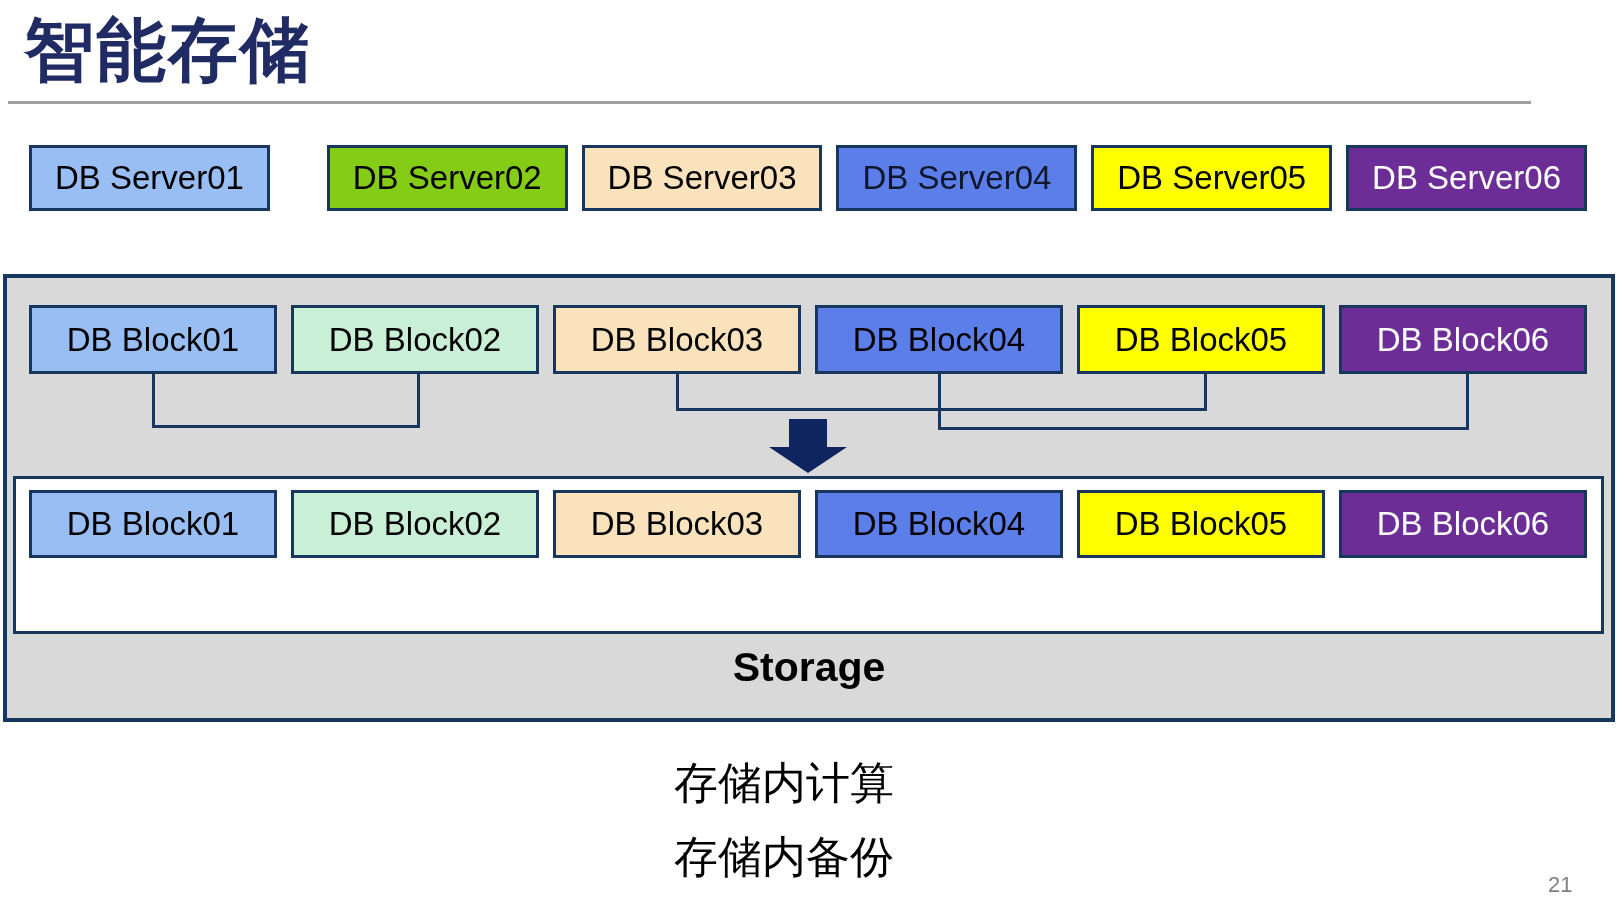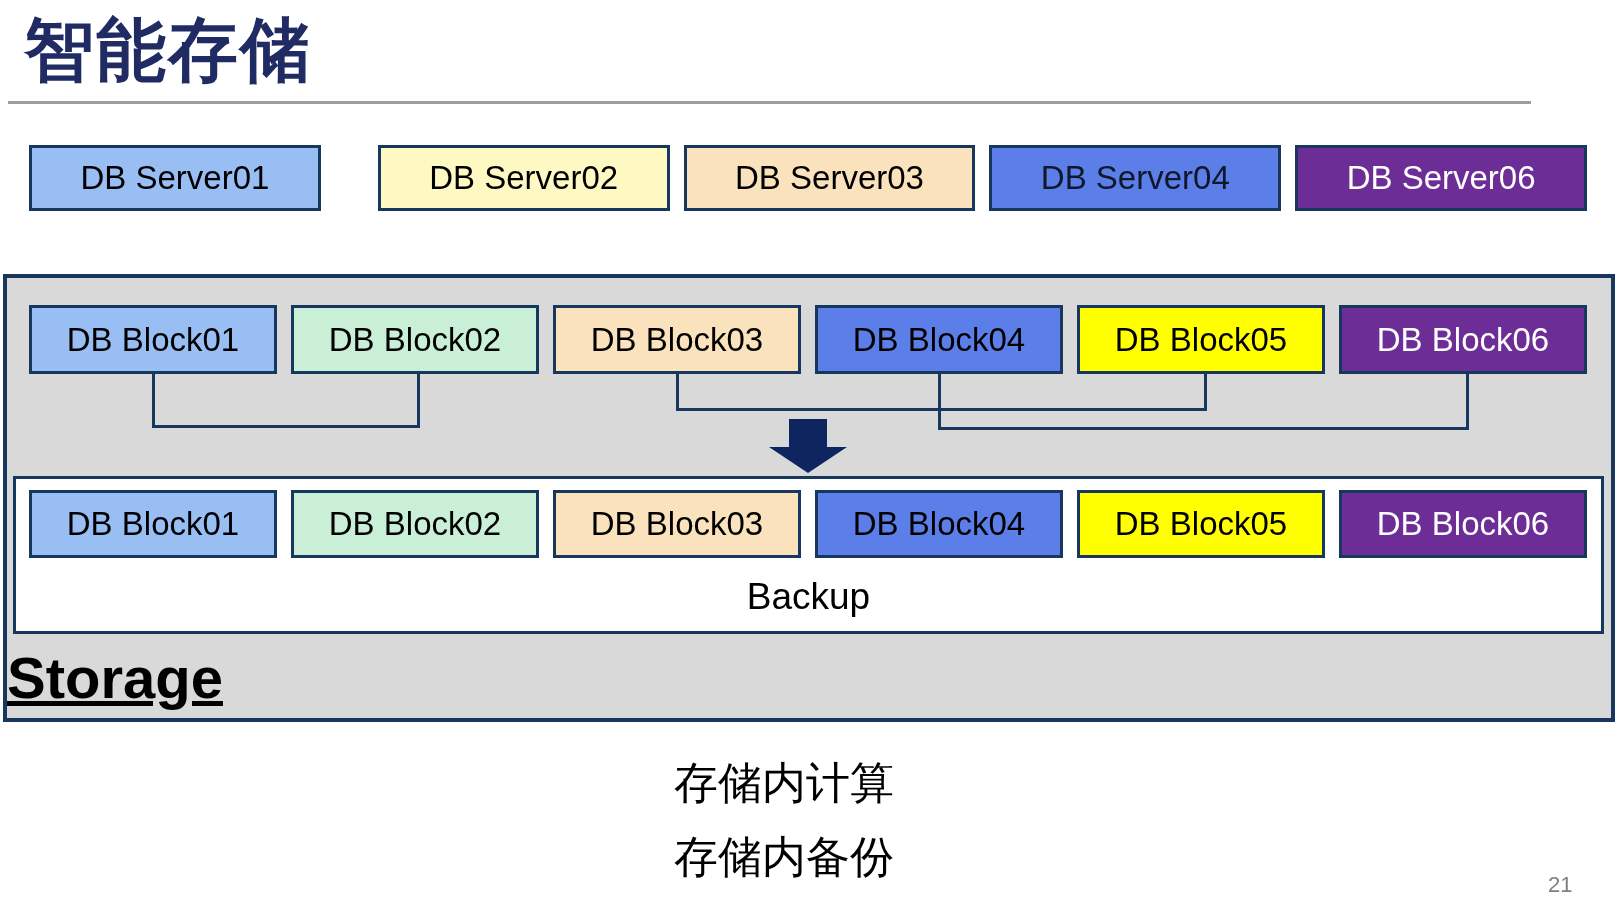--- a/index.html
+++ b/index.html
@@ -50,45 +50,46 @@
   .backup-box{
     position:absolute;left:6px;top:198px;width:1591px;height:158px;
     background:#ffffff;border:3px solid var(--navy,#17375E);box-sizing:border-box;
   }
   .row-blocks-bottom{left:13px;top:11px;width:1558px;height:68px;}
   .backup-label{
     position:absolute;left:0;top:97px;width:100%;text-align:center;
     font-size:37px;color:#000;
   }
   .storage-label{
-    position:absolute;left:0;top:366px;width:100%;text-align:left;
-    font-size:58px;font-weight:bold;color:#000;text-decoration:underline;
+    position:absolute;left:0;top:366px;width:100%;text-align:center;
+    font-size:41px;font-weight:bold;color:#000;
   }
   .caption{
     position:absolute;left:674px;top:746px;
     font-size:44px;line-height:74px;color:#000;white-space:nowrap;
   }
   .page-number{
     position:absolute;left:1548px;top:872px;width:46px;
     font-size:22px;color:var(--page-color,#808080);
   }
 </style>
 </head>
 <body>
 
 <div class="slide">
 
   <div class="title">智能存储</div>
   <div class="title-rule"></div>
 
   <div class="shape-row row-servers">
       <div class="shape-box" style="background: rgb(152, 190, 244); color: rgb(0, 0, 0);">DB Server01</div>
-      <div class="shape-box" style="background: #fef9c3; color: rgb(0, 0, 0); margin-left: 43px;">DB Server02</div>
+      <div class="shape-box" style="background: #84cc16; color: rgb(0, 0, 0); margin-left: 43px;">DB Server02</div>
       <div class="shape-box" style="background: rgb(249, 226, 188); color: rgb(0, 0, 0);">DB Server03</div>
       <div class="shape-box" style="background: rgb(92, 126, 233); color: #0f172a;">DB Server04</div>
+      <div class="shape-box" style="background: rgb(255, 255, 0); color: rgb(0, 0, 0);">DB Server05</div>
       <div class="shape-box" style="background: rgb(108, 46, 150); color: rgb(255, 255, 255);">DB Server06</div>
     </div>
 
   <div class="storage-container">
 
     <div class="shape-row row-blocks-top">
         <div class="shape-box" style="background: rgb(152, 190, 244); color: rgb(0, 0, 0);">DB Block01</div>
         <div class="shape-box" style="background: rgb(201, 240, 214); color: rgb(0, 0, 0);">DB Block02</div>
         <div class="shape-box" style="background: rgb(249, 226, 188); color: rgb(0, 0, 0);">DB Block03</div>
         <div class="shape-box" style="background: rgb(92, 126, 233); color: rgb(0, 0, 0);">DB Block04</div>
@@ -105,21 +106,20 @@
 
     <div class="backup-box">
       <div class="shape-row row-blocks-bottom">
           <div class="shape-box" style="background: rgb(152, 190, 244); color: rgb(0, 0, 0);">DB Block01</div>
           <div class="shape-box" style="background: rgb(201, 240, 214); color: rgb(0, 0, 0);">DB Block02</div>
           <div class="shape-box" style="background: rgb(249, 226, 188); color: rgb(0, 0, 0);">DB Block03</div>
           <div class="shape-box" style="background: rgb(92, 126, 233); color: rgb(0, 0, 0);">DB Block04</div>
           <div class="shape-box" style="background: rgb(255, 255, 0); color: rgb(0, 0, 0);">DB Block05</div>
           <div class="shape-box" style="background: rgb(108, 46, 150); color: rgb(255, 255, 255);">DB Block06</div>
         </div>
-      <div class="backup-label">Backup</div>
     </div>
 
     <div class="storage-label">Storage</div>
   </div>
 
   <div class="caption">
     <div>存储内计算</div>
     <div>存储内备份</div>
   </div>
 

